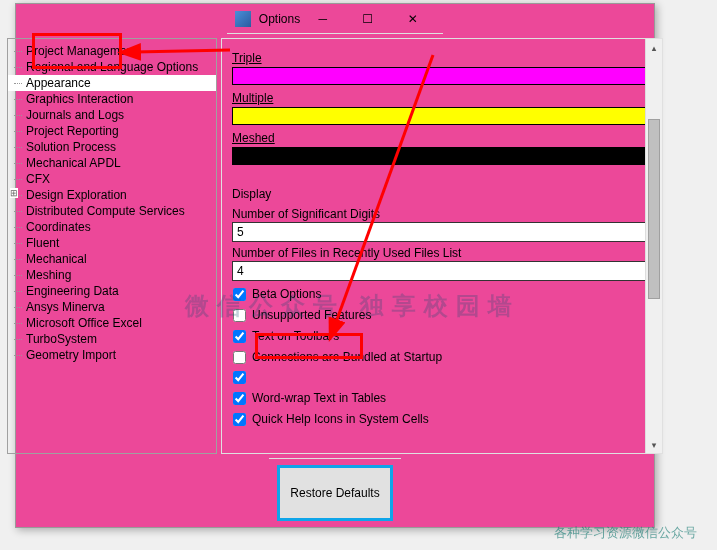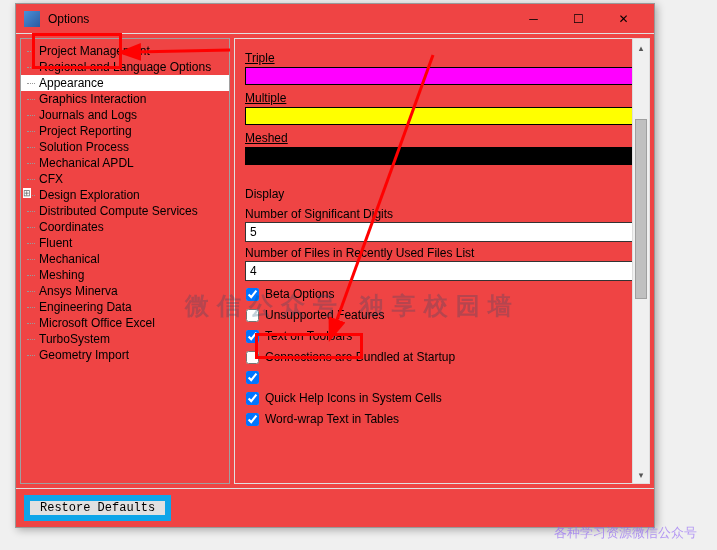--- a/index.html
+++ b/index.html
@@ -1,17 +1,17 @@
 <!DOCTYPE html>
 <html><head>
 <meta charset="utf-8">
 <style>
 * { box-sizing: border-box; font-family: "Segoe UI", Tahoma, sans-serif; font-size: 12px; }
 body { margin: 0; background: #f0f0f0; width: 717px; height: 550px; overflow: hidden; position: relative; }
-.window { position: absolute; left: 15px; top: 3px; width: 640px; height: 525px; background: #ef4444; border: 1px solid #999; box-shadow: 2px 2px 8px rgba(0,0,0,0.3); display: flex; flex-direction: column; }
+.window { position: absolute; left: 15px; top: 3px; width: 640px; height: 525px; background: #ec4899; border: 1px solid #999; box-shadow: 2px 2px 8px rgba(0,0,0,0.3); display: flex; flex-direction: column; align-items: center; }
 .titlebar { height: 30px; display: flex; align-items: center; padding: 0 8px; border-bottom: 1px solid #e0e0e0; }
 .titlebar .icon { width: 16px; height: 16px; background: linear-gradient(135deg,#4a90d9,#2c5aa0); margin-right: 8px; }
 .titlebar .title { flex: 1; }
 .winbtn { width: 45px; height: 30px; display: flex; align-items: center; justify-content: center; cursor: pointer; }
 .body { flex: 1; display: flex; overflow: hidden; }
 .left { width: 210px; border: 1px solid #a0a0a0; margin: 4px; padding: 4px 0; overflow-y: auto; position: relative; }
 .tree-item { padding: 1px 4px 1px 18px; white-space: nowrap; cursor: default; position: relative; }
 .tree-item::before { content: ""; position: absolute; left: 6px; top: 50%; width: 8px; border-top: 1px dotted #999; }
 .tree-item.expandable::after { content: "⊞"; position: absolute; left: 2px; top: 1px; font-size: 9px; color: #666; background: #fff; }
 .tree-item.highlighted { background: #fff; }
@@ -21,27 +21,27 @@
 .bar-magenta { background: #ff00ff; }
 .bar-yellow { background: #ffff00; }
 .bar-black { background: #000; }
 .section-title { margin-top: 22px; margin-bottom: 6px; }
 .field-label { margin: 4px 0 1px 0; }
 .text-input { width: 420px; height: 20px; border: 1px solid #333; padding: 1px 4px; font-size: 12px; background: #fff; }
 .checkbox-row { display: flex; align-items: center; margin: 5px 0; padding: 1px; }
 .checkbox-row input { margin: 0 6px 0 0; width: 13px; height: 13px; }
 .checkbox-row.highlighted { }
 .footer { padding: 6px 8px; border-top: 1px solid #e0e0e0; }
-.btn { background: #e1e1e1; border: 6px solid #0ea5e9; padding: 0 10px; cursor: pointer; font-family: Liberation Mono, monospace; }
+.btn { background: #e1e1e1; border: 3px solid #0ea5e9; padding: 18px 10px; cursor: pointer; }
 .redbox { position: absolute; border: 3px solid #ff0000; pointer-events: none; z-index: 50; }
 .arrow-svg { position: absolute; pointer-events: none; z-index: 40; }
 .scrollbar { position: absolute; right: 0; top: 0; bottom: 0; width: 17px; background: #f0f0f0; border-left: 1px solid #ddd; }
 .scroll-thumb { position: absolute; left: 2px; right: 2px; background: #c0c0c0; border: 1px solid #a0a0a0; }
 .scroll-arrow { position: absolute; left: 0; right: 0; height: 17px; background: #f0f0f0; display: flex; align-items: center; justify-content: center; font-size: 9px; color: #555; }
-.watermark { position: absolute; right: 20px; bottom: 8px; font-size: 13px; color: #8b5cf6; opacity: 0.6; }
+.watermark { position: absolute; right: 20px; bottom: 8px; font-size: 13px; color: #0f766e; opacity: 0.6; }
 .faded-text { position: absolute; color: #0c4a6e; opacity: 0.25; font-size: 24px; font-weight: bold; letter-spacing: 8px; pointer-events: none; }
 </style>
 </head>
 <body>
 
 <div class="window">
   <div class="titlebar">
     <div class="icon"></div>
     <div class="title">Options</div>
     <div class="winbtn">─</div>
@@ -59,22 +59,22 @@
       <div class="tree-item">Project Reporting</div>
       <div class="tree-item">Solution Process</div>
       <div class="tree-item">Mechanical APDL</div>
       <div class="tree-item">CFX</div>
       <div class="tree-item expandable">Design Exploration</div>
       <div class="tree-item">Distributed Compute Services</div>
       <div class="tree-item">Coordinates</div>
       <div class="tree-item">Fluent</div>
       <div class="tree-item">Mechanical</div>
       <div class="tree-item">Meshing</div>
+      <div class="tree-item">Engineering Data</div>
       <div class="tree-item">Ansys Minerva</div>
-      <div class="tree-item">Engineering Data</div>
       <div class="tree-item">Microsoft Office Excel</div>
       <div class="tree-item">TurboSystem</div>
       <div class="tree-item">Geometry Import</div>
     </div>
 
     <div class="right">
       <div class="group-label">Triple</div>
       <div class="color-bar bar-magenta"></div>
       <div class="group-label">Multiple</div>
       <div class="color-bar bar-yellow"></div>
@@ -101,25 +101,25 @@
       </div>
       <div class="checkbox-row">
         <input type="checkbox" style="">
         <span>Connections are Bundled at Startup</span>
       </div>
       <div class="checkbox-row">
         <input type="checkbox" checked="" style="">
       </div>
       <div class="checkbox-row">
         <input type="checkbox" checked="" style="">
-        <span>Quick Help Icons in System Cells</span>
+        <span>Word-wrap Text in Tables</span>
       </div>
       <div class="checkbox-row">
         <input type="checkbox" checked="" style="">
-        <span>Word-wrap Text in Tables</span>
+        <span>Quick Help Icons in System Cells</span>
       </div>
 
       <div class="scrollbar">
         <div class="scroll-arrow" style="top:0">▴</div>
         <div class="scroll-thumb" style="top:80px;height:180px"></div>
         <div class="scroll-arrow" style="bottom:0">▾</div>
       </div>
     </div>
   </div>
 

